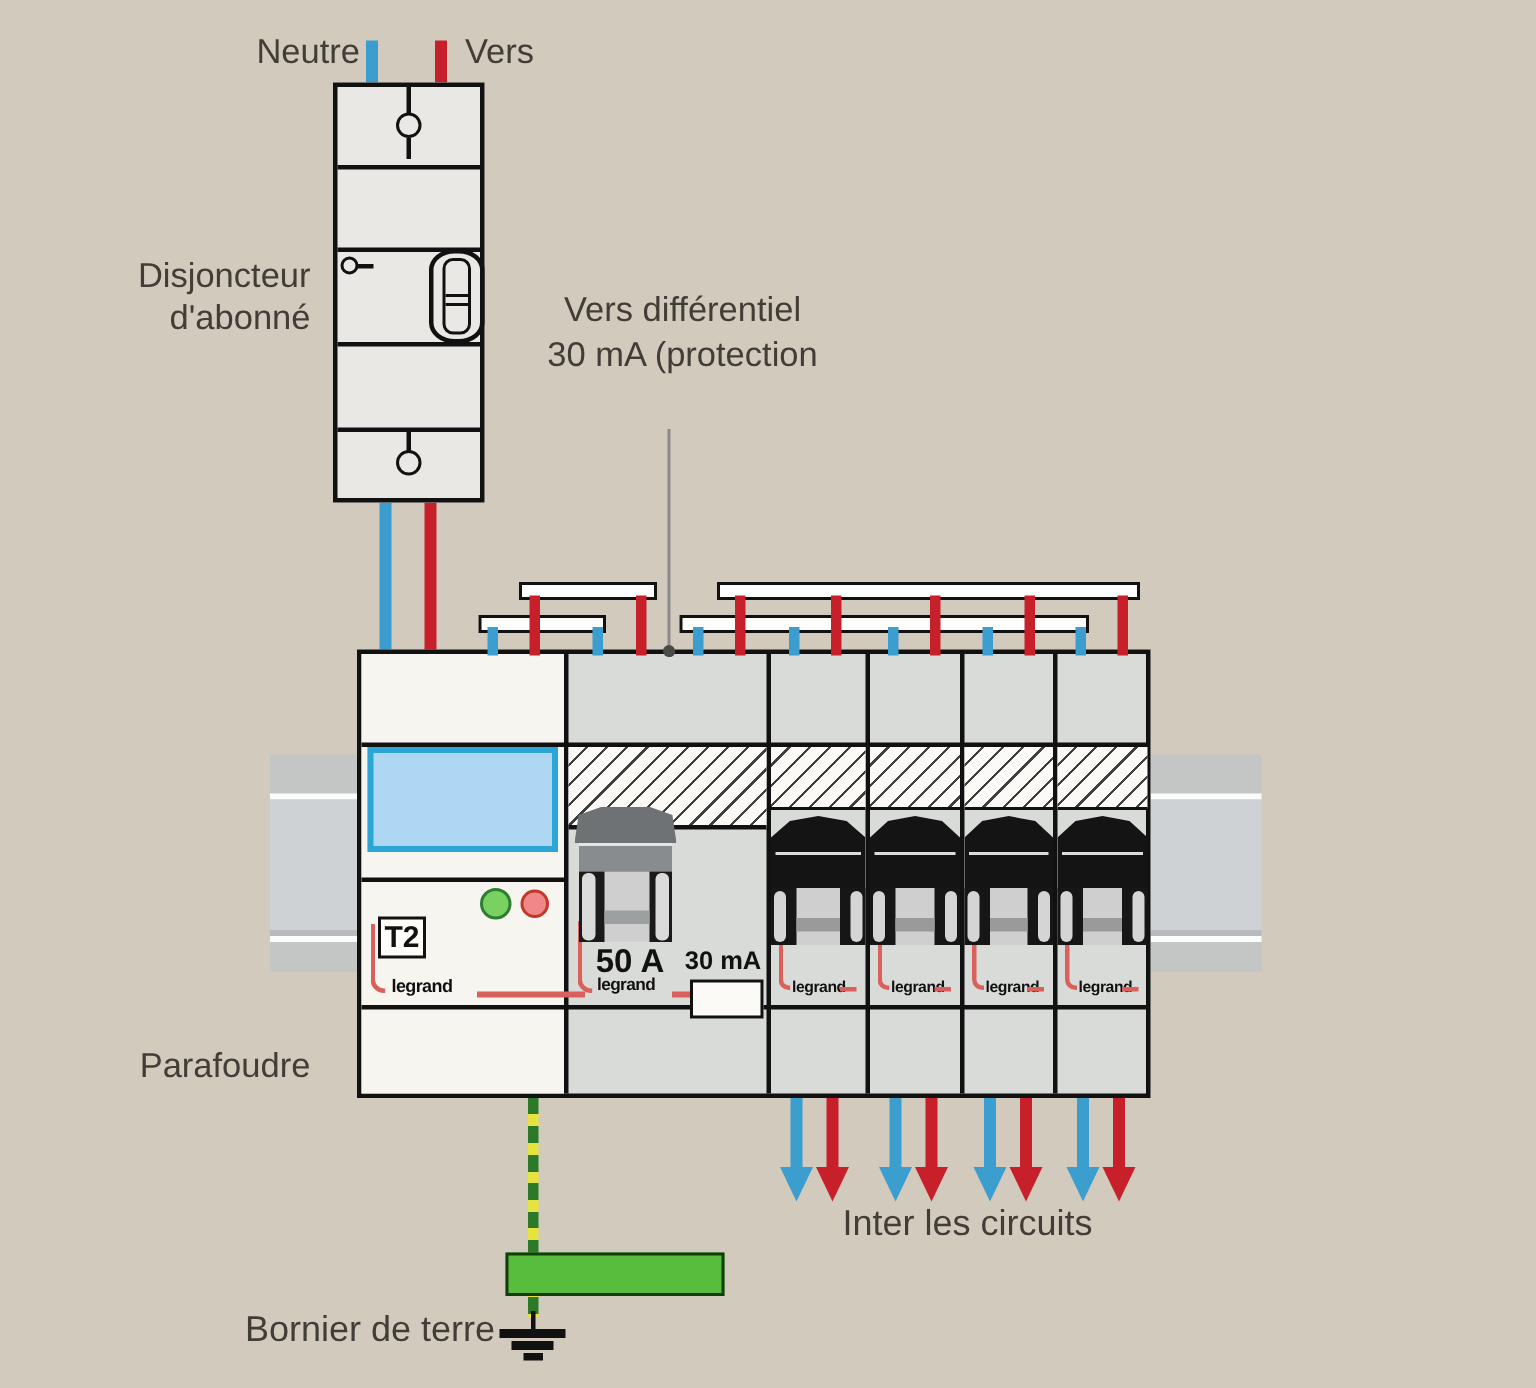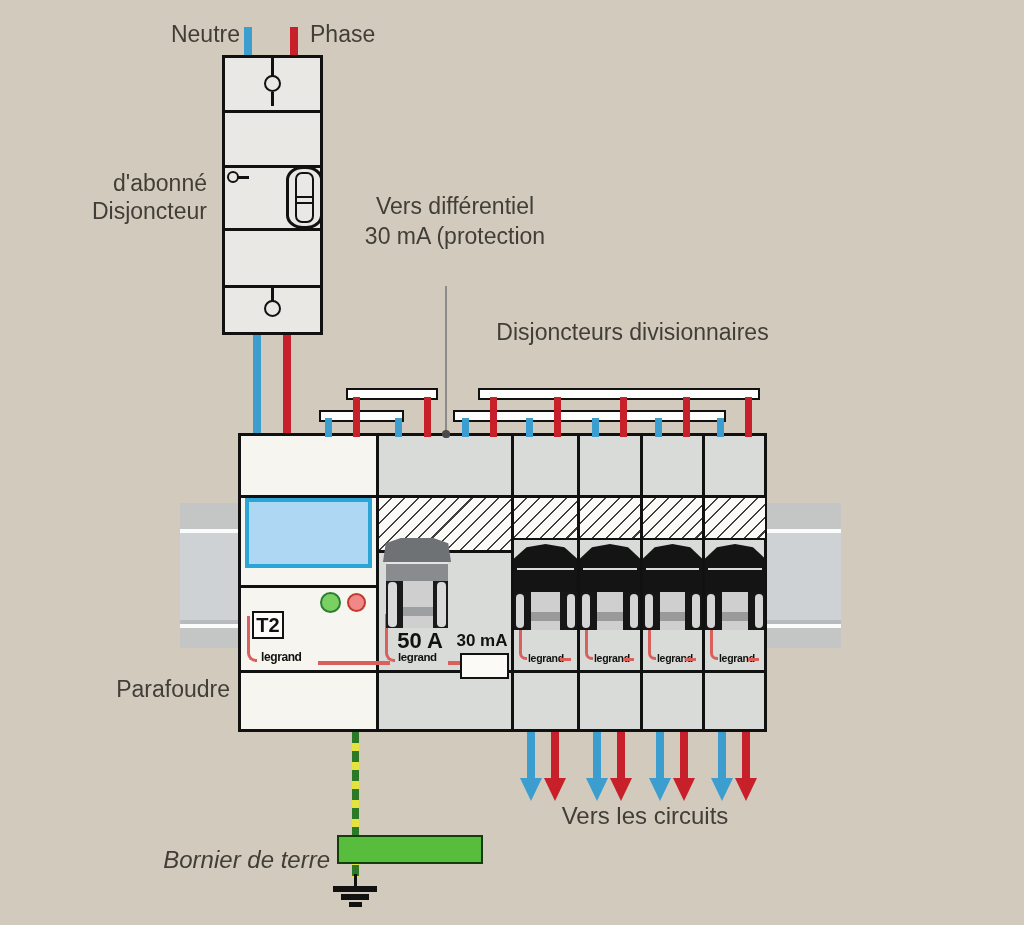--- a/index.html
+++ b/index.html
@@ -16,43 +16,42 @@
   .hatch{background:
      repeating-linear-gradient(135deg, rgba(30,30,30,0) 0 8px, rgba(30,30,30,.85) 8px 9.5px),
      #fbfaf7;}
 </style>
 </head>
 <body>
 
 <div id="stage">
 
   <div class="lbl" style="left:128px;top:20px;width:112px;text-align:right;">Neutre</div>
-  <div class="lbl" style="left:310px;top:20px;">Phase</div>
+  <div class="lbl" style="left:310px;top:20px;">Vers</div>
 
   <div class="lbl" style="left:39px;top:169px;width:168px;text-align:right;">
+    <div>Disjoncteur</div>
     <div>d'abonné</div>
-    <div>Disjoncteur</div>
   </div>
 
   <div class="lbl" style="left:330px;top:191px;width:250px;text-align:center;line-height:30px;">
     <div>Vers différentiel</div>
     <div>30 mA (protection</div>
   </div>
 
   <div class="lbl" style="left:460px;top:318px;width:345px;text-align:center;line-height:29px;">
-    <div>Disjoncteurs divisionnaires</div>
-  </div>
-
-  <div class="lbl" style="left:70px;top:675px;width:160px;text-align:right;">
+  </div>
+
+  <div class="lbl" style="left:70px;top:696px;width:160px;text-align:center;">
     <div>Parafoudre</div>
   </div>
 
-  <div class="lbl" style="left:475px;top:802px;width:340px;text-align:center;font-size:24px;">Vers les circuits</div>
-
-  <div class="lbl" style="left:100px;top:846px;width:230px;text-align:right;font-size:24px;font-style:italic;">Bornier de terre</div>
+  <div class="lbl" style="left:475px;top:802px;width:340px;text-align:center;font-size:24px;">Inter les circuits</div>
+
+  <div class="lbl" style="left:100px;top:873px;width:230px;text-align:right;font-size:24px;">Bornier de terre</div>
 
 <div style="position: absolute; left: 180px; top: 503px; width: 661px; height: 145px; box-sizing: border-box; z-index: 0;">
       <div style="position: absolute; left: 0px; top: 0px; width: 661px; height: 26px; box-sizing: border-box; background: rgb(195, 198, 197);"></div>
       <div style="position: absolute; left: 0px; top: 26px; width: 661px; height: 4px; box-sizing: border-box; background: rgb(250, 251, 251);"></div>
       <div style="position: absolute; left: 0px; top: 30px; width: 661px; height: 87px; box-sizing: border-box; background: rgb(206, 210, 213);"></div>
       <div style="position: absolute; left: 0px; top: 117px; width: 661px; height: 4px; box-sizing: border-box; background: rgb(183, 187, 190);"></div>
       <div style="position: absolute; left: 0px; top: 121px; width: 661px; height: 4px; box-sizing: border-box; background: rgb(250, 251, 251);"></div>
       <div style="position: absolute; left: 0px; top: 125px; width: 661px; height: 20px; box-sizing: border-box; background: rgb(195, 198, 197);"></div>
     </div>
     <div style="position: absolute; left: 244px; top: 27px; width: 8px; height: 28px; box-sizing: border-box; background: rgb(59, 158, 207); z-index: 1;"></div>

